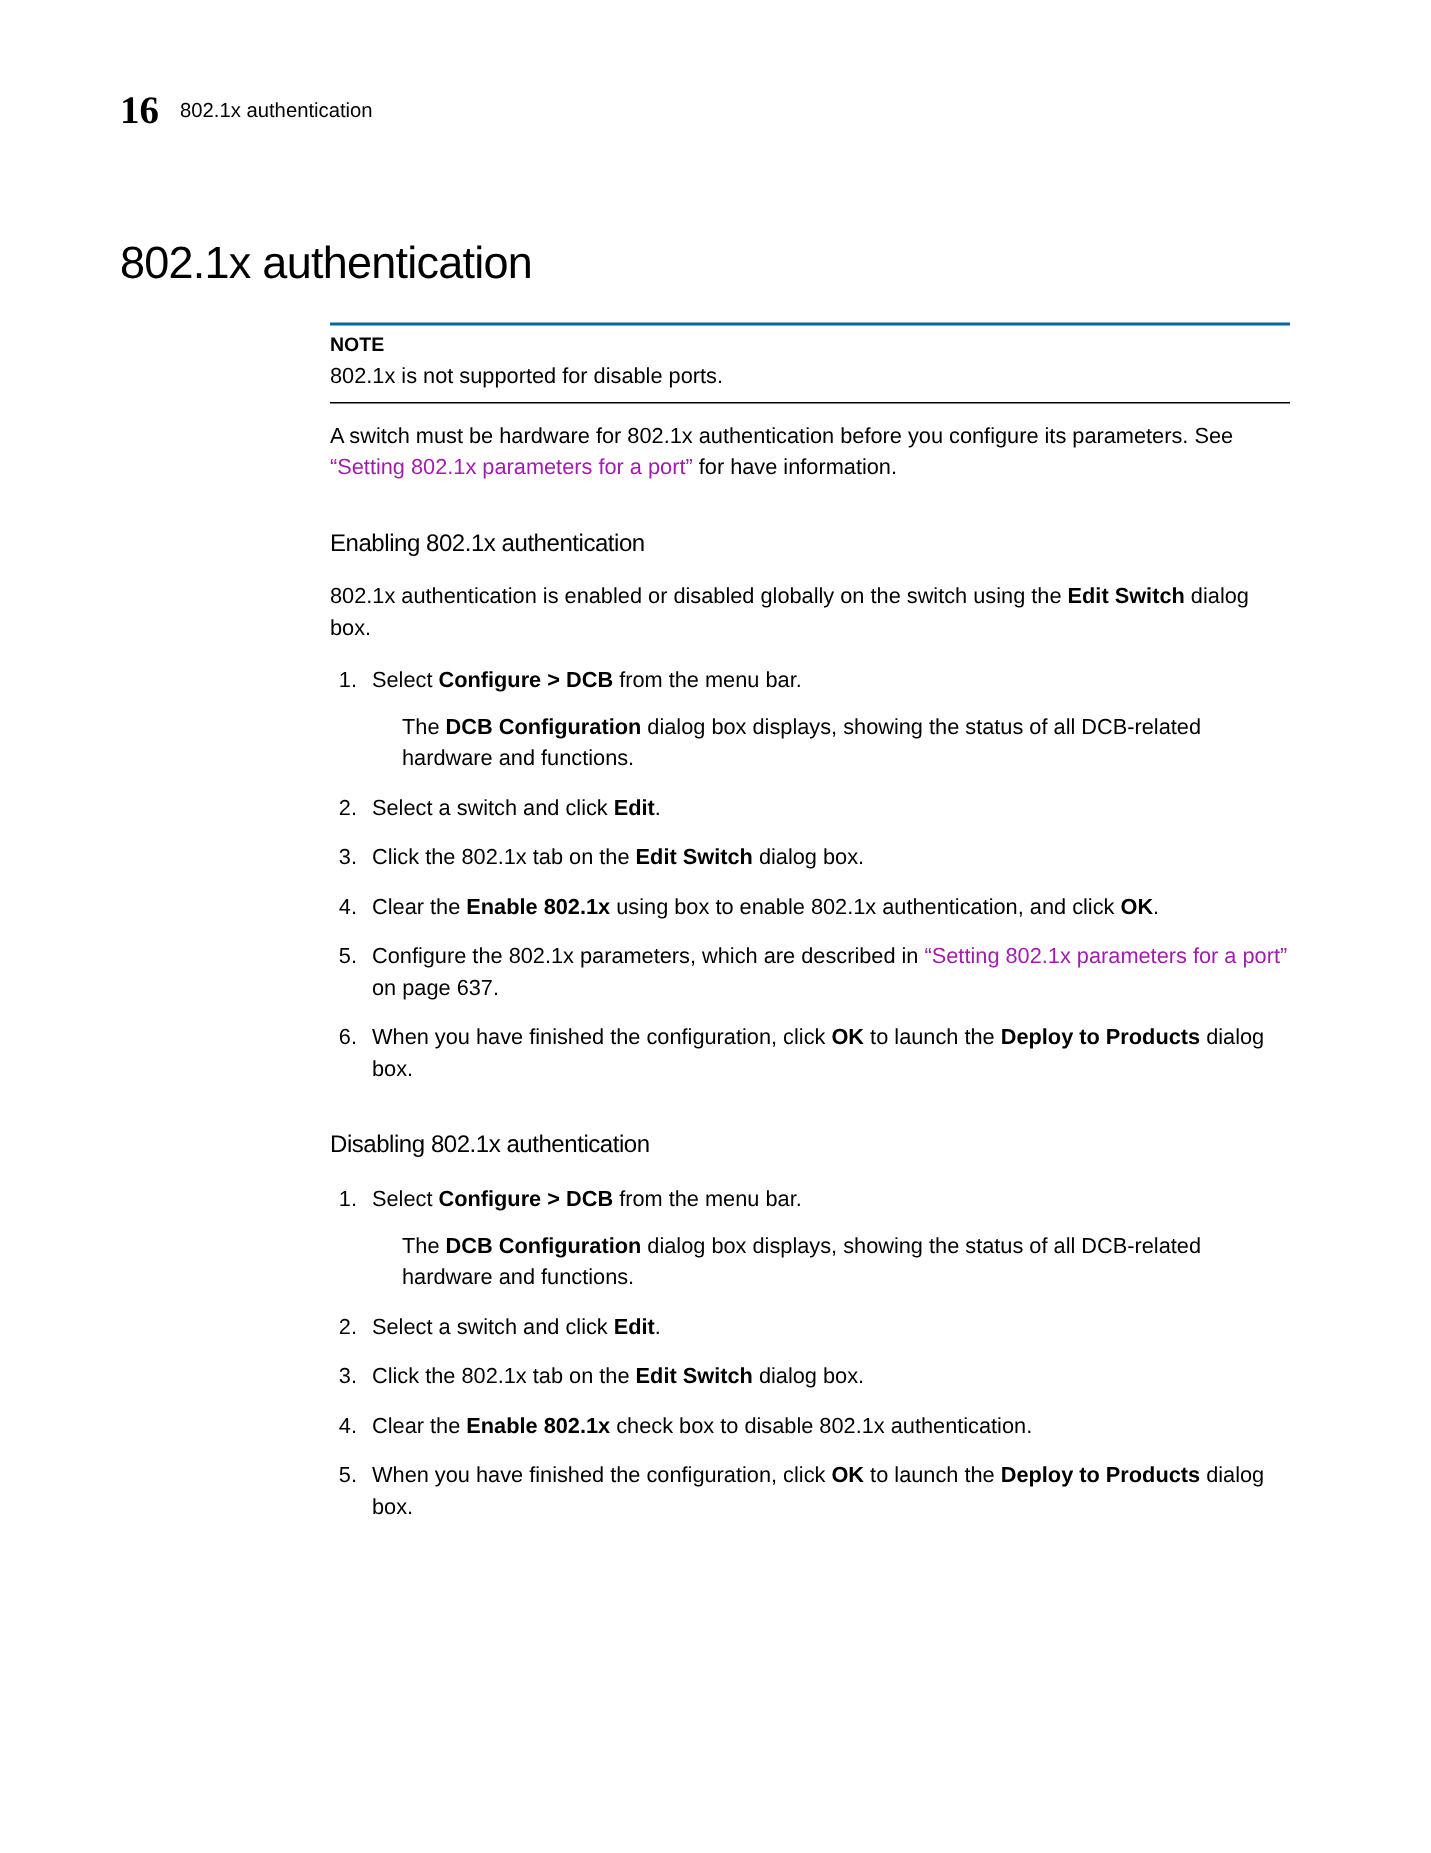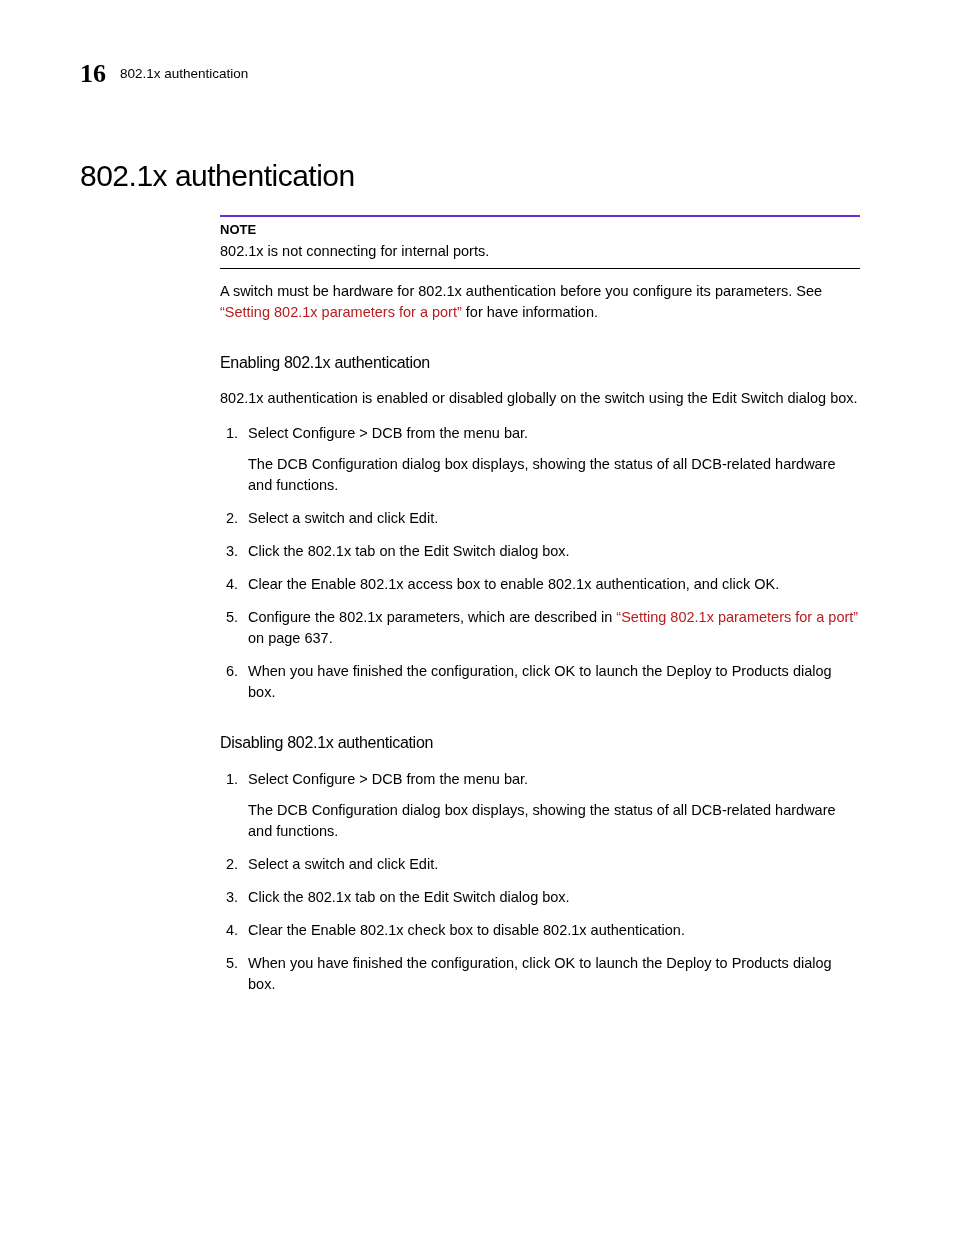--- a/index.html
+++ b/index.html
@@ -41,74 +41,75 @@
     letter-spacing: -0.5px;
   }
   .content-block {
     margin-left: 140px;
     max-width: 640px;
   }
   .para {
     margin: 0 0 14px 0;
   }
   .note-box {
-    border-top: 2px solid #6d28d9;
+    border-top: 2px solid #0369a1;
     border-bottom: 1px solid #000;
     padding: 4px 0 6px 0;
     margin: 6px 0 12px 0;
   }
   .note-label {
     font-weight: bold;
     font-size: 13px;
     display: block;
     margin-bottom: 1px;
   }
   .link {
-    color: #b91c1c;
+    color: #a21caf;
     text-decoration: none;
     cursor: pointer;
   }
   h2.sub-heading {
     font-family: Arial, Helvetica, sans-serif;
     font-weight: normal;
     font-size: 16px;
     margin: 28px 0 14px 0;
     letter-spacing: -0.3px;
   }
   ol.steps {
     padding-left: 22px;
     margin: 0;
   }
   ol.steps > li {
     padding-left: 6px;
     margin-bottom: 12px;
   }
   .step-detail {
     margin-top: 10px;
+    margin-left: 20px;
   }
-  .b { font-weight: normal; }
+  .b { font-weight: bold; }
 </style>
 </head>
 <body>
 
 <div class="page">
 
   <div class="running-header">
     <span class="chapter-num">16</span>
     <span class="running-title">802.1x authentication</span>
   </div>
 
   <h1 class="main-heading">802.1x authentication</h1>
 
   <div class="content-block">
 
 
     <div class="note-box">
       <span class="note-label">NOTE</span>
-      <span>802.1x is not connecting for internal ports.</span>
+      <span>802.1x is not supported for disable ports.</span>
     </div>
 
     <p class="para">
       <span>A switch must be hardware for 802.1x authentication before you configure its parameters. See </span><a class="link">“Setting 802.1x parameters for a port”</a><span> for have information.</span>
     </p>
 
     <h2 class="sub-heading">Enabling 802.1x authentication</h2>
 
     <p class="para">
       <span>802.1x authentication is enabled or disabled globally on the switch using the </span><span class="b">Edit Switch</span><span> dialog box.</span>
@@ -121,21 +122,21 @@
           <span>The </span><span class="b">DCB Configuration</span><span> dialog box displays, showing the status of all DCB-related hardware and functions.</span>
         </div>
       </li>
       <li>
         <span>Select a switch and click </span><span class="b">Edit</span><span>.</span>
       </li>
       <li>
         <span>Click the 802.1x tab on the </span><span class="b">Edit Switch</span><span> dialog box.</span>
       </li>
       <li>
-        <span>Clear the </span><span class="b">Enable 802.1x</span><span> access box to enable 802.1x authentication, and click </span><span class="b">OK</span><span>.</span>
+        <span>Clear the </span><span class="b">Enable 802.1x</span><span> using box to enable 802.1x authentication, and click </span><span class="b">OK</span><span>.</span>
       </li>
       <li>
         <span>Configure the 802.1x parameters, which are described in </span><a class="link">“Setting 802.1x parameters for a port”</a><span> on page 637.</span>
       </li>
       <li>
         <span>When you have finished the configuration, click </span><span class="b">OK</span><span> to launch the </span><span class="b">Deploy to Products</span><span> dialog box.</span>
       </li>
     </ol>
 
     <h2 class="sub-heading">Disabling 802.1x authentication</h2>

